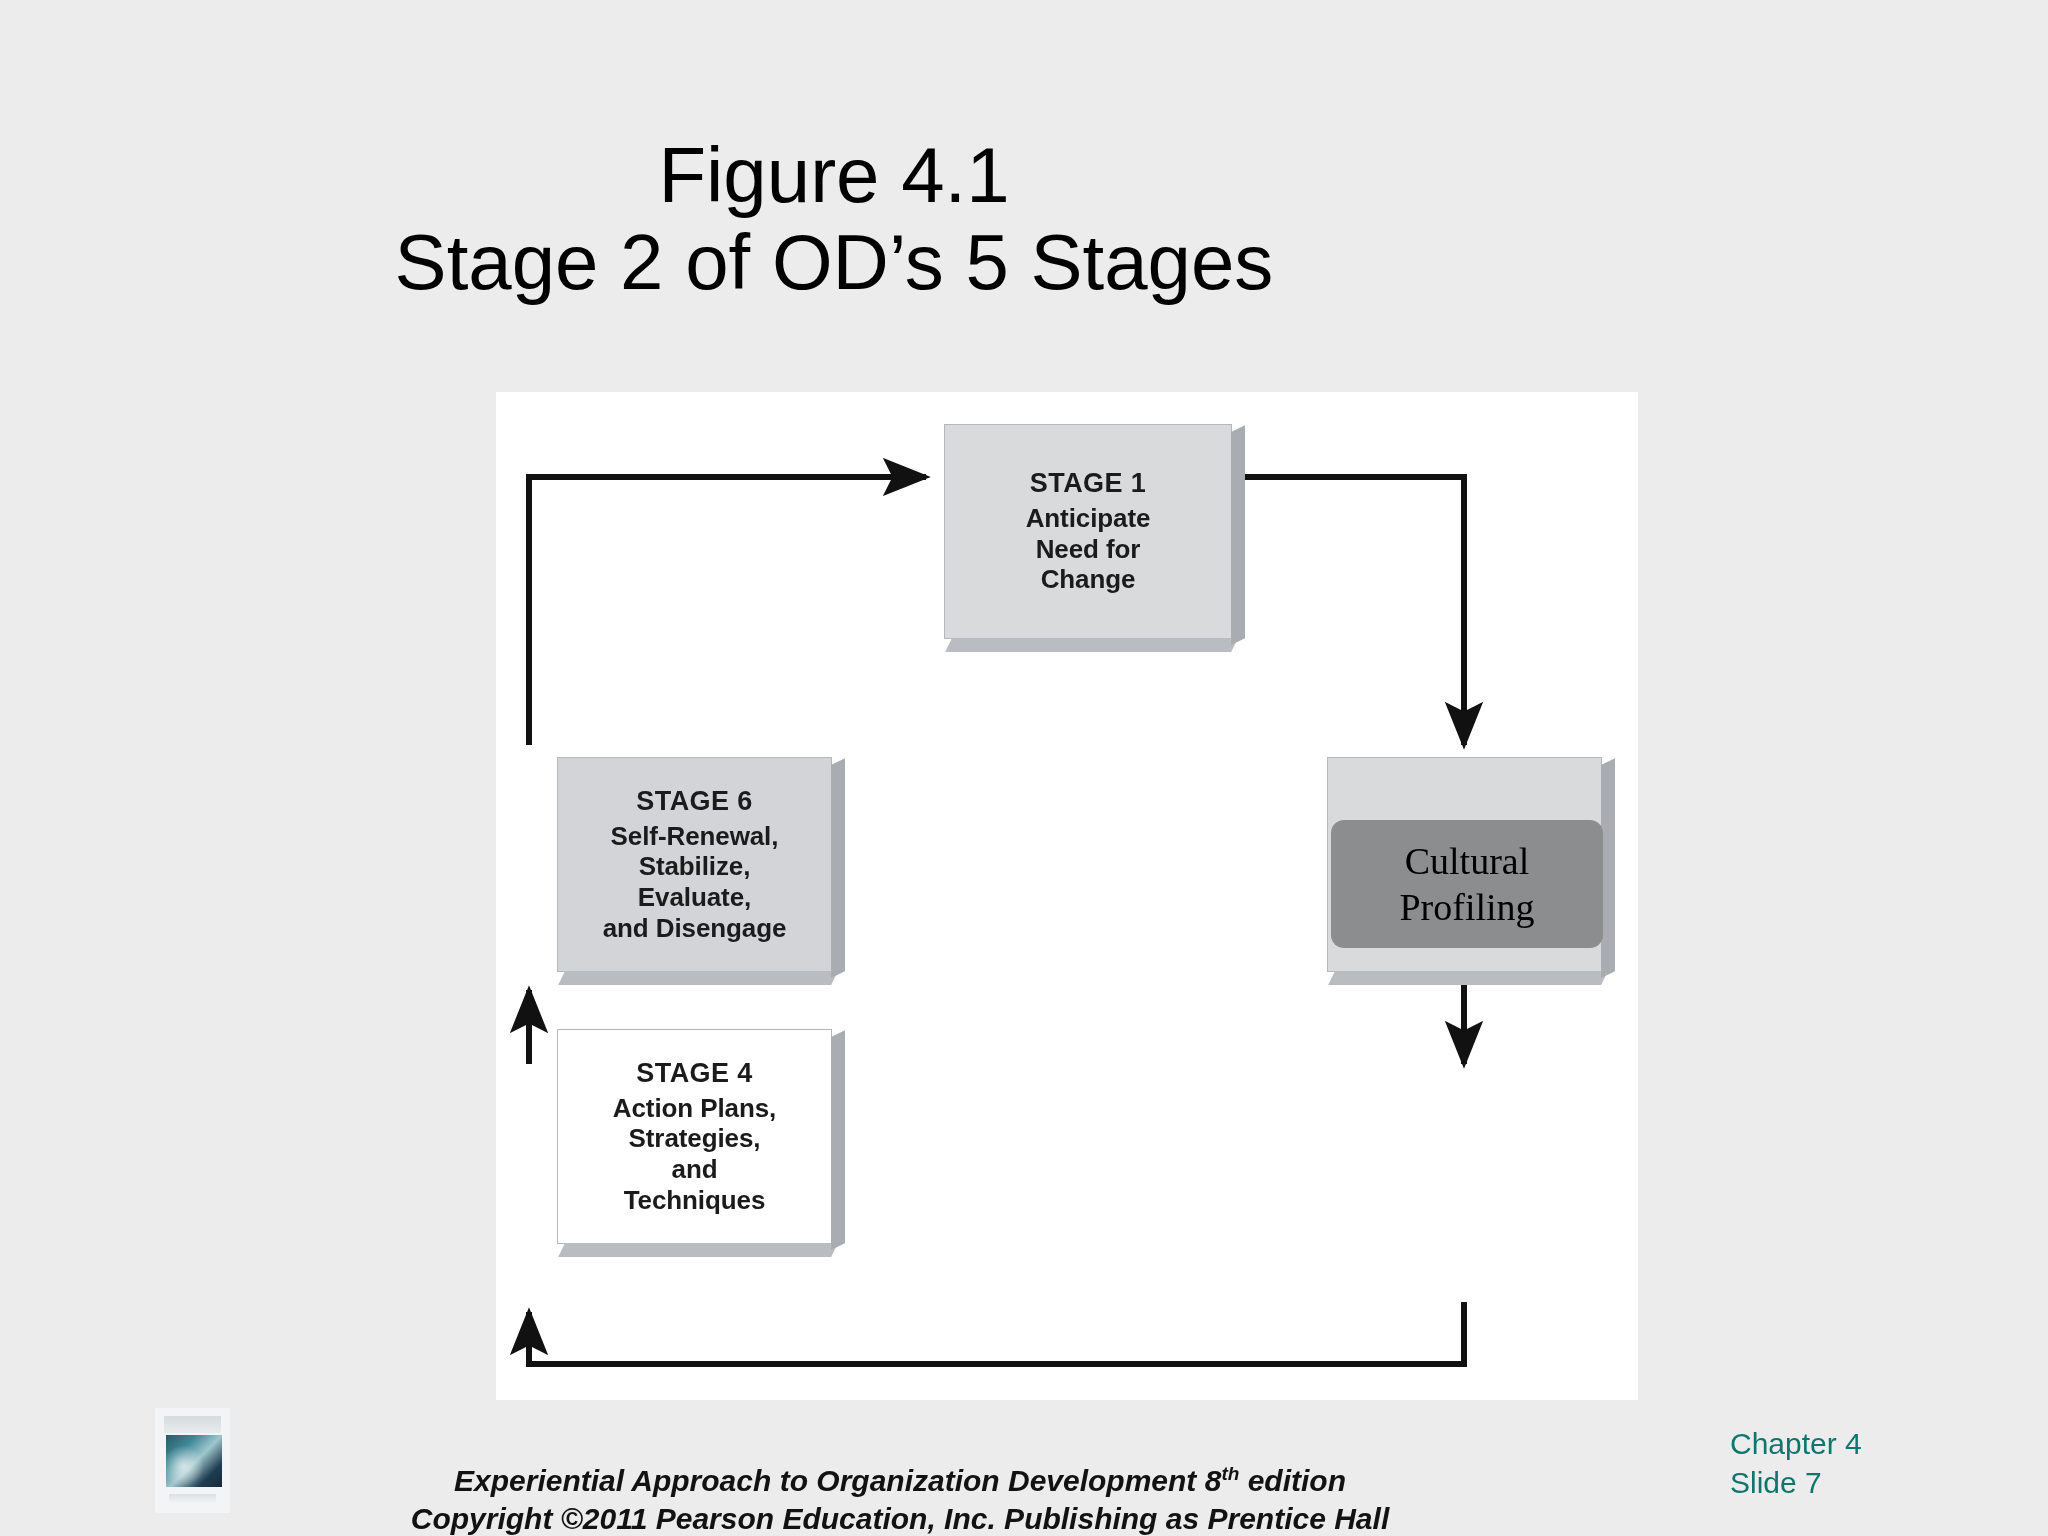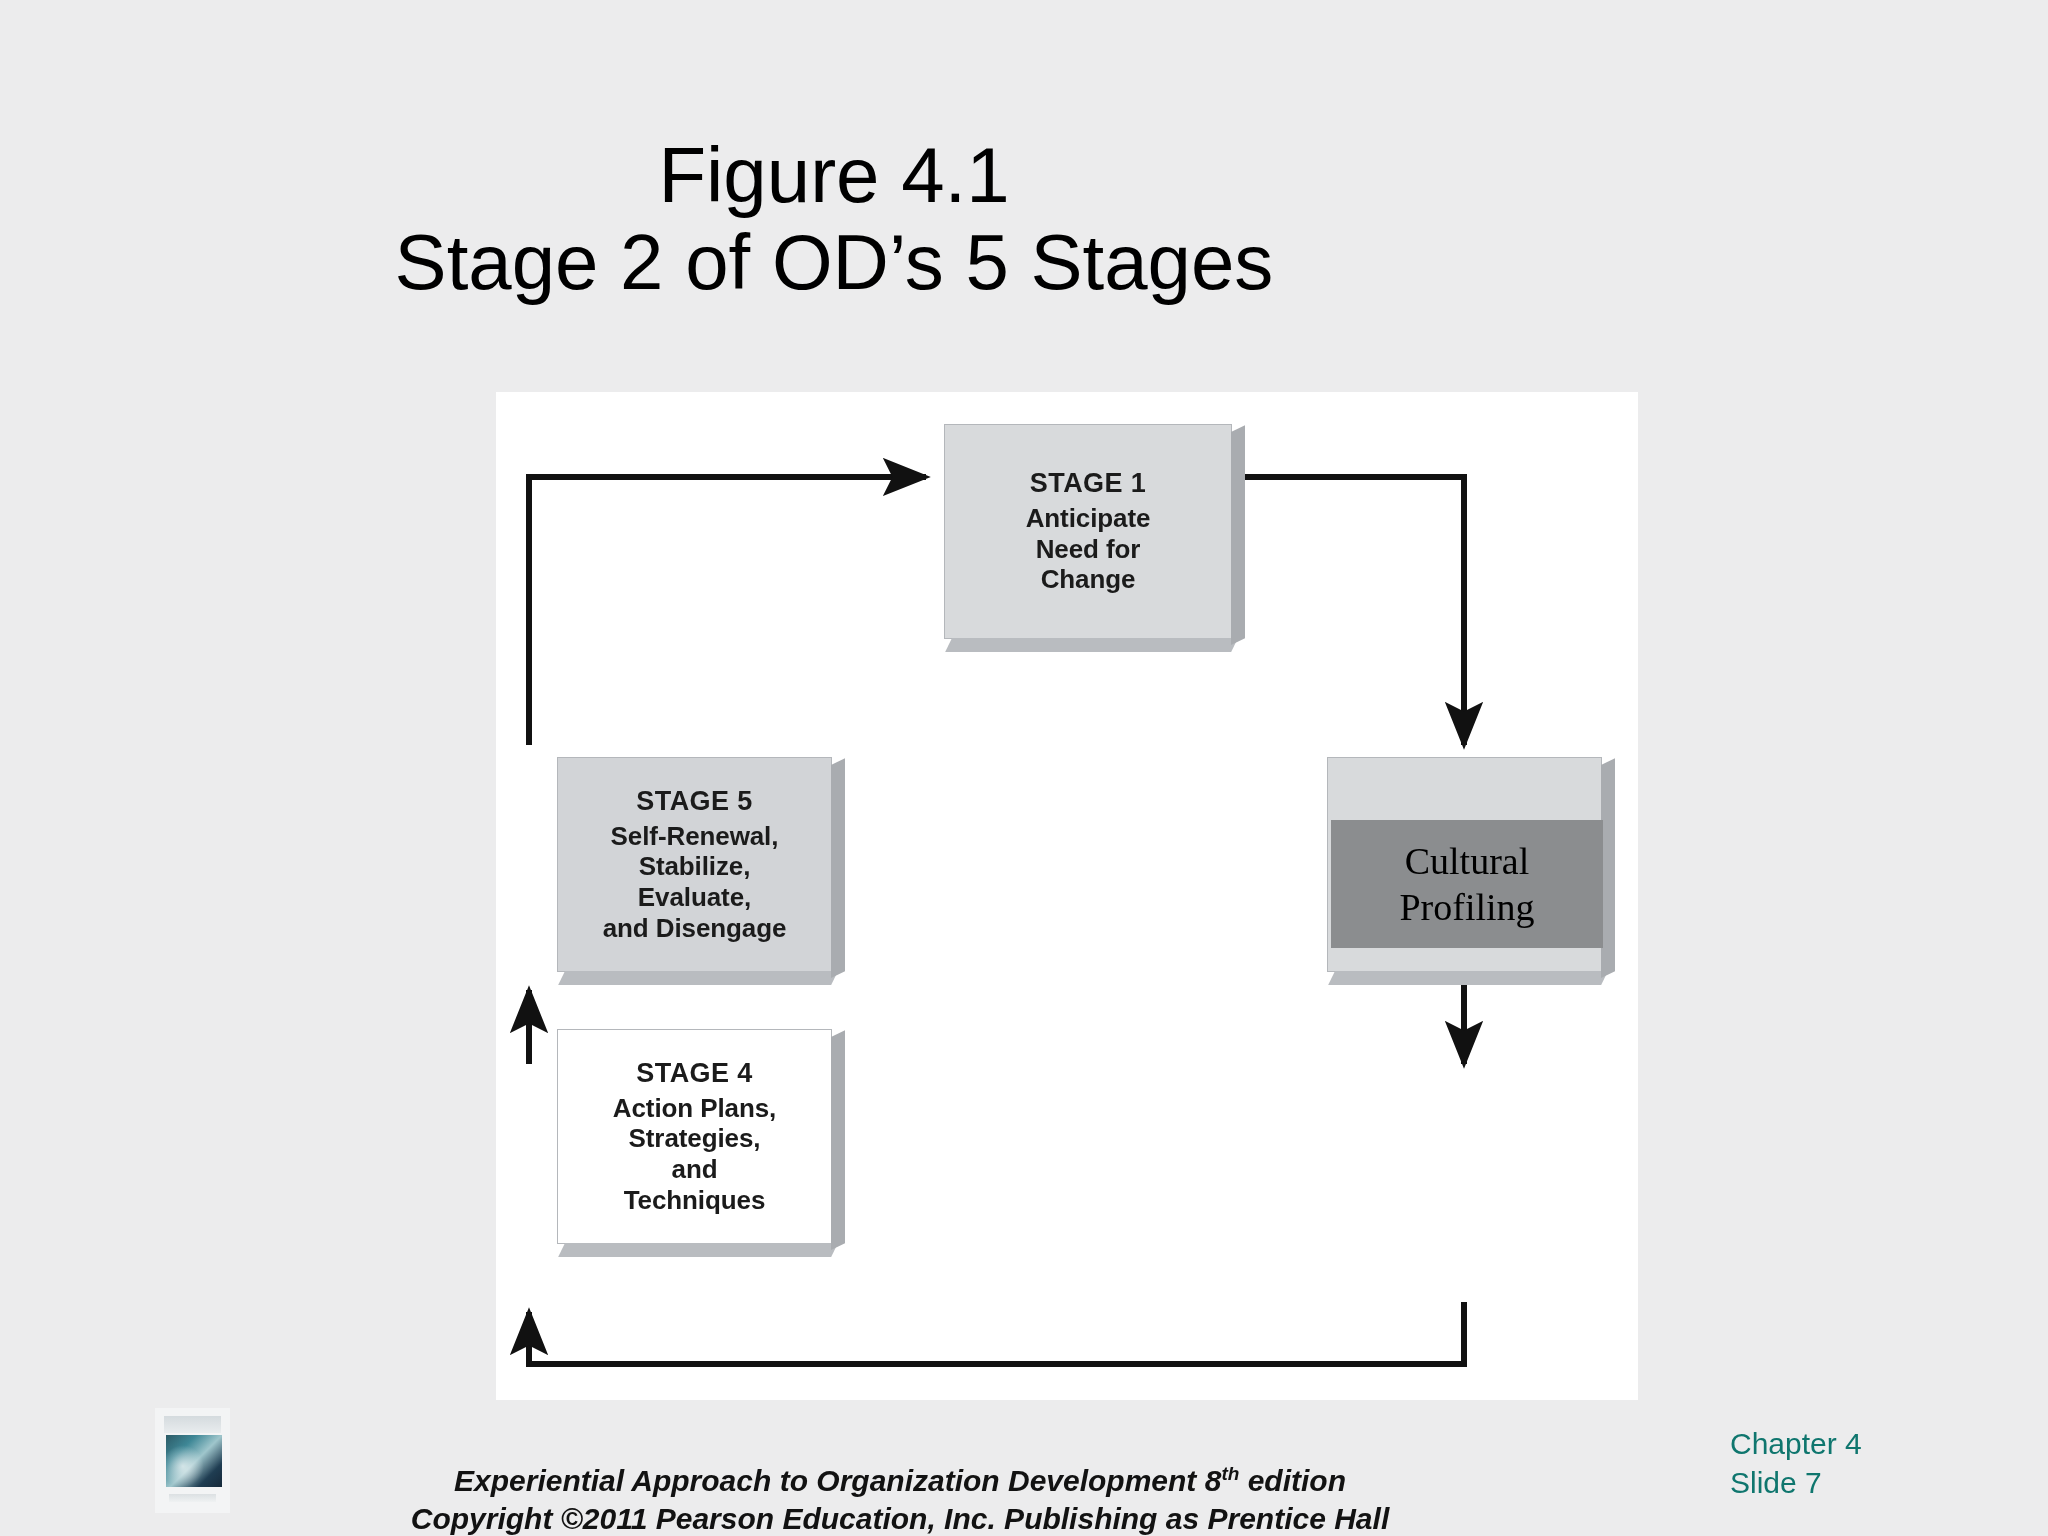--- a/index.html
+++ b/index.html
@@ -125,20 +125,21 @@
     background: #8b8d8f;
     z-index: 6;
     display: flex;
     flex-direction: column;
     justify-content: center;
     align-items: center;
     font-family: "Liberation Serif", serif;
     color: #000000;
     font-size: 38px;
     line-height: 1.22;
+    border-radius: 13px;
   }
   #overlay-cultural-profiling .ov-line { white-space: pre; }
 
   
   #arrows-layer {
     position: absolute;
     left: 496px;
     top: 392px;
     width: 1142px;
     height: 1008px;
@@ -246,21 +247,21 @@
 
   <div class="stage-box" id="box-stage-4">
     <div class="stage-head">STAGE 4</div>
     <div class="stage-body">Action Plans,
 Strategies,
 and
 Techniques</div>
   </div>
 
   <div class="stage-box" id="box-stage-5">
-    <div class="stage-head">STAGE 5</div>
+    <div class="stage-head">STAGE 6</div>
     <div class="stage-body">Self-Renewal,
 Stabilize,
 Evaluate,
 and Disengage</div>
   </div>
 
   <div id="overlay-cultural-profiling">
     <div class="ov-line">Cultural</div>
     <div class="ov-line">Profiling</div>
   </div>

